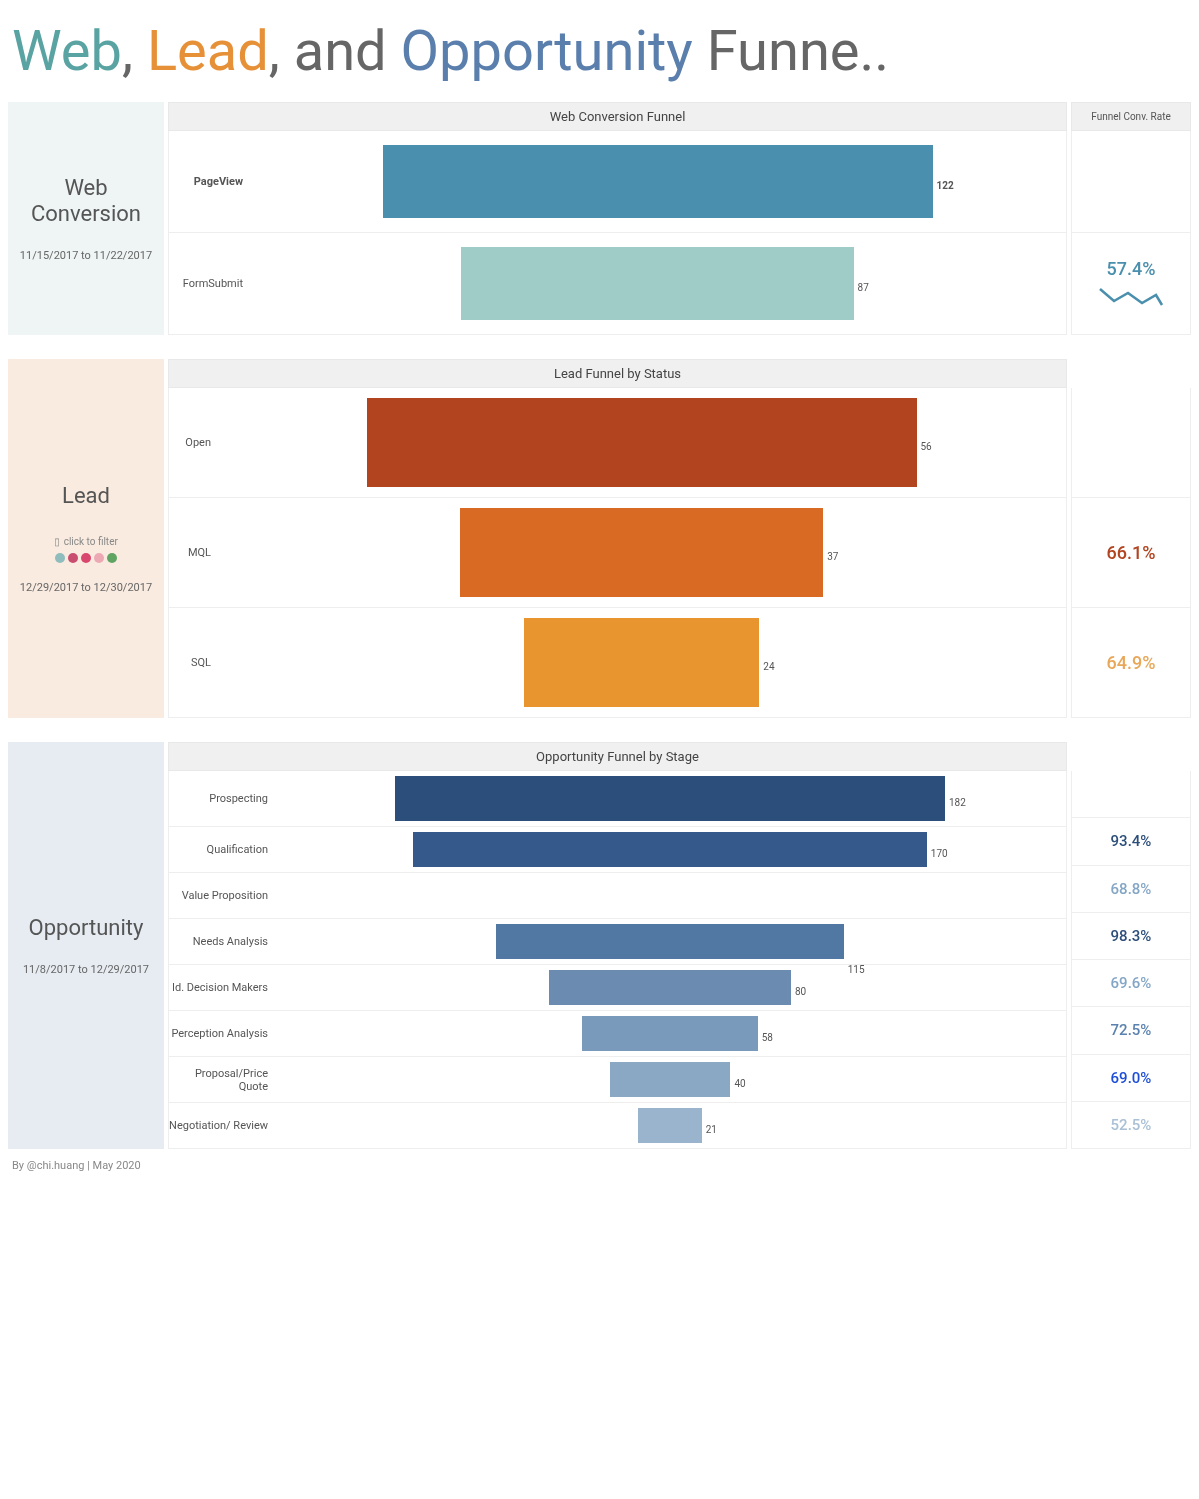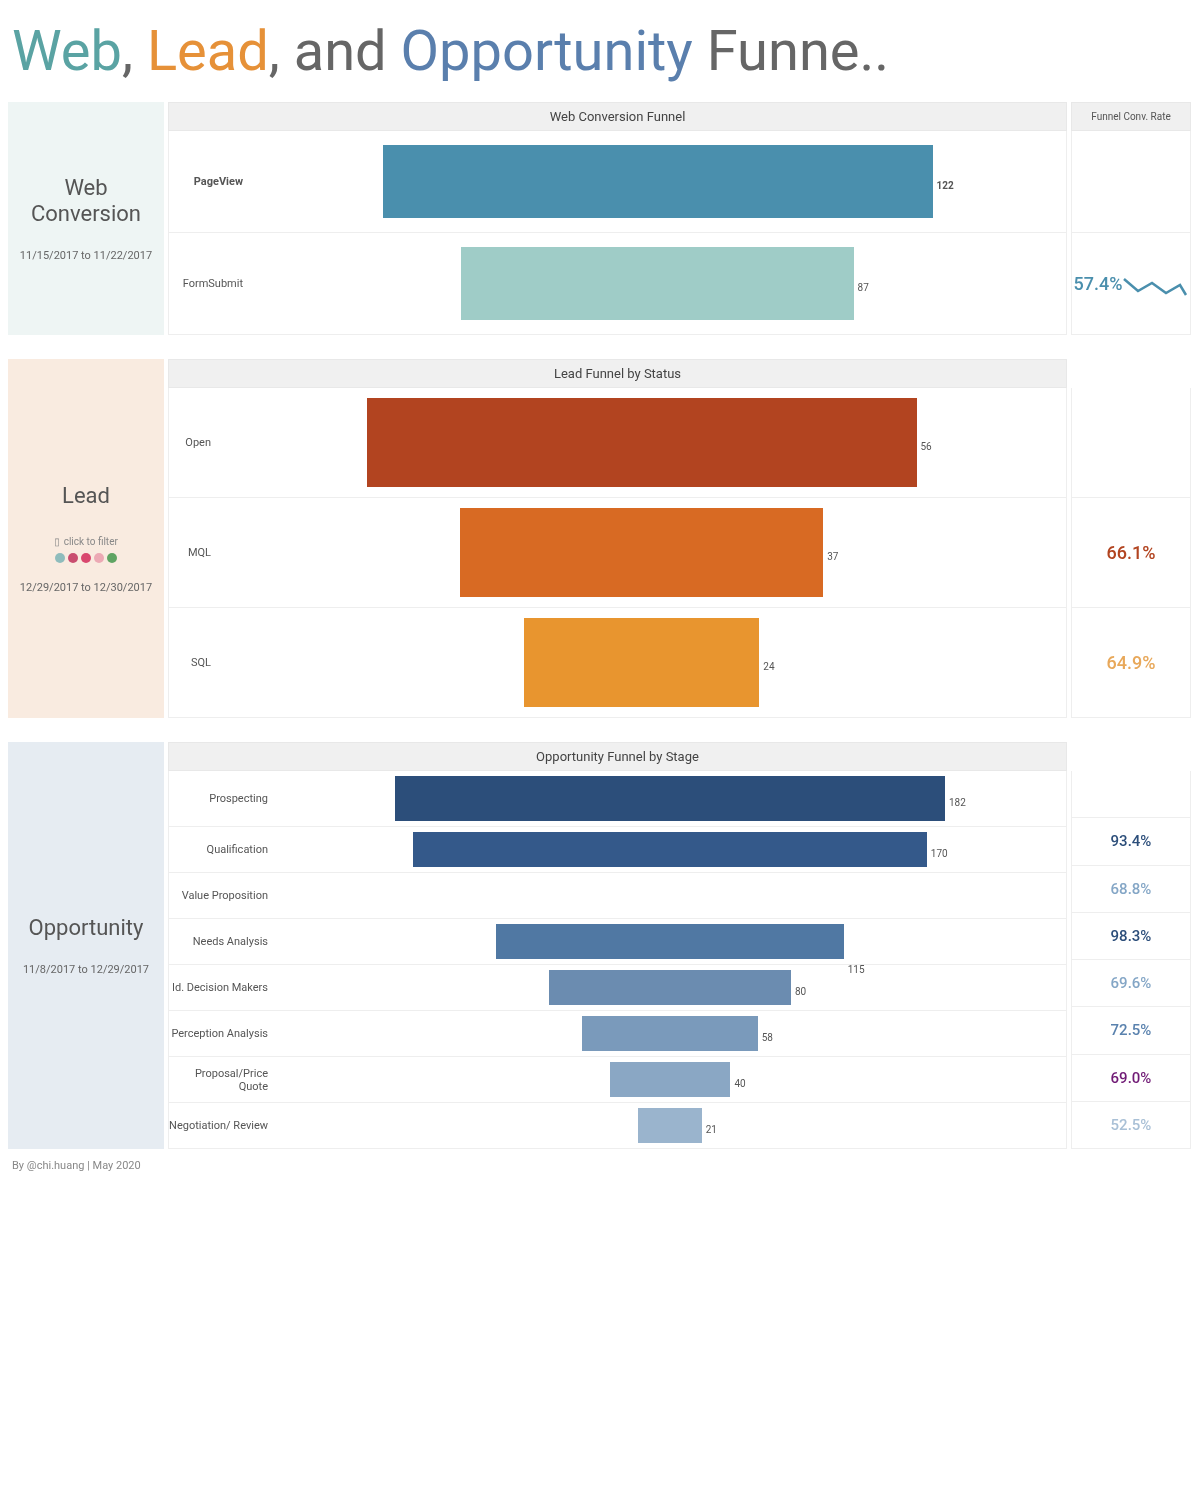--- a/index.html
+++ b/index.html
@@ -173,21 +173,21 @@
             <div class="bar" style="width: 392.213px; background: rgb(159, 204, 199);"></div>
             <div class="bar-value" style="left: calc(50% + 200.107px);">87</div>
           </div>
         </div>
       </div>
   </div>
   <div class="rate-col">
     <div class="rate-header">Funnel Conv. Rate</div>
     <div class="chart-body" id="rates-web">
         <div class="rate-cell"></div>
-        <div class="rate-cell" style="color: rgb(74, 143, 173); flex-direction: row;">
+        <div class="rate-cell" style="color: rgb(74, 143, 173); flex-direction: column;">
           <span>57.4%</span>
           <svg width="66" height="24" class="spark">
             <polyline points="2,4 16,16 30,8 44,18 58,10 64,20" fill="none" stroke="#4a8fad" stroke-width="2.5"></polyline>
           </svg>
         </div>
       </div>
   </div>
 </div>
 
 <div class="panel">
@@ -306,19 +306,19 @@
   </div>
   <div class="rate-col">
     <div class="rate-header" style="visibility:hidden">.</div>
     <div class="chart-body" id="rates-opp">
         <div class="rate-cell"></div>
         <div class="rate-cell small" style="color: rgb(44, 78, 122);">93.4%</div>
         <div class="rate-cell small" style="color: rgb(132, 166, 198);">68.8%</div>
         <div class="rate-cell small" style="color: rgb(44, 78, 122);">98.3%</div>
         <div class="rate-cell small" style="color: rgb(132, 166, 198);">69.6%</div>
         <div class="rate-cell small" style="color: rgb(90, 130, 174);">72.5%</div>
-        <div class="rate-cell small" style="color: #701a75;">69.0%</div>
+        <div class="rate-cell small" style="color: #1d4ed8;">69.0%</div>
         <div class="rate-cell small" style="color: rgb(169, 192, 214);">52.5%</div>
       </div>
   </div>
 </div>
 
 <div class="footer">By @chi.huang | May 2020</div>
 
 </body></html>

